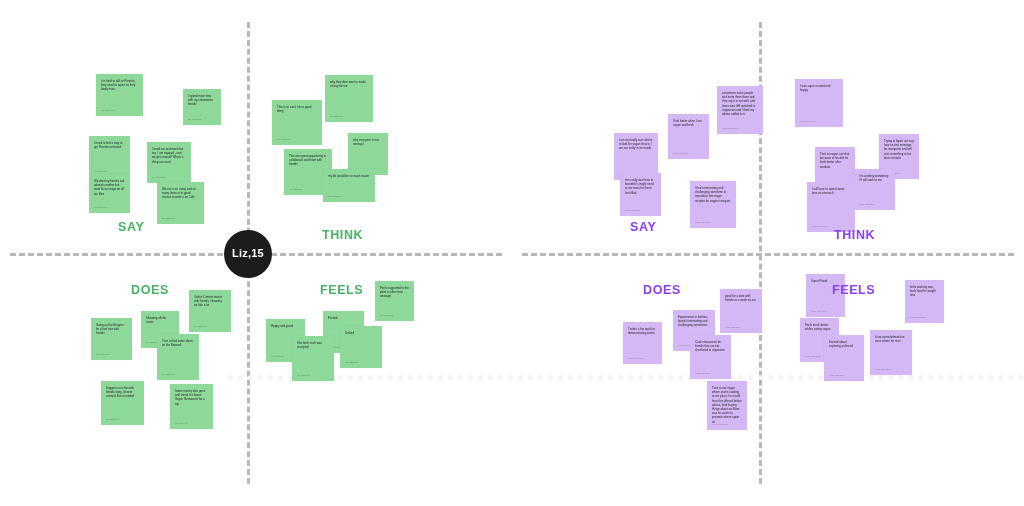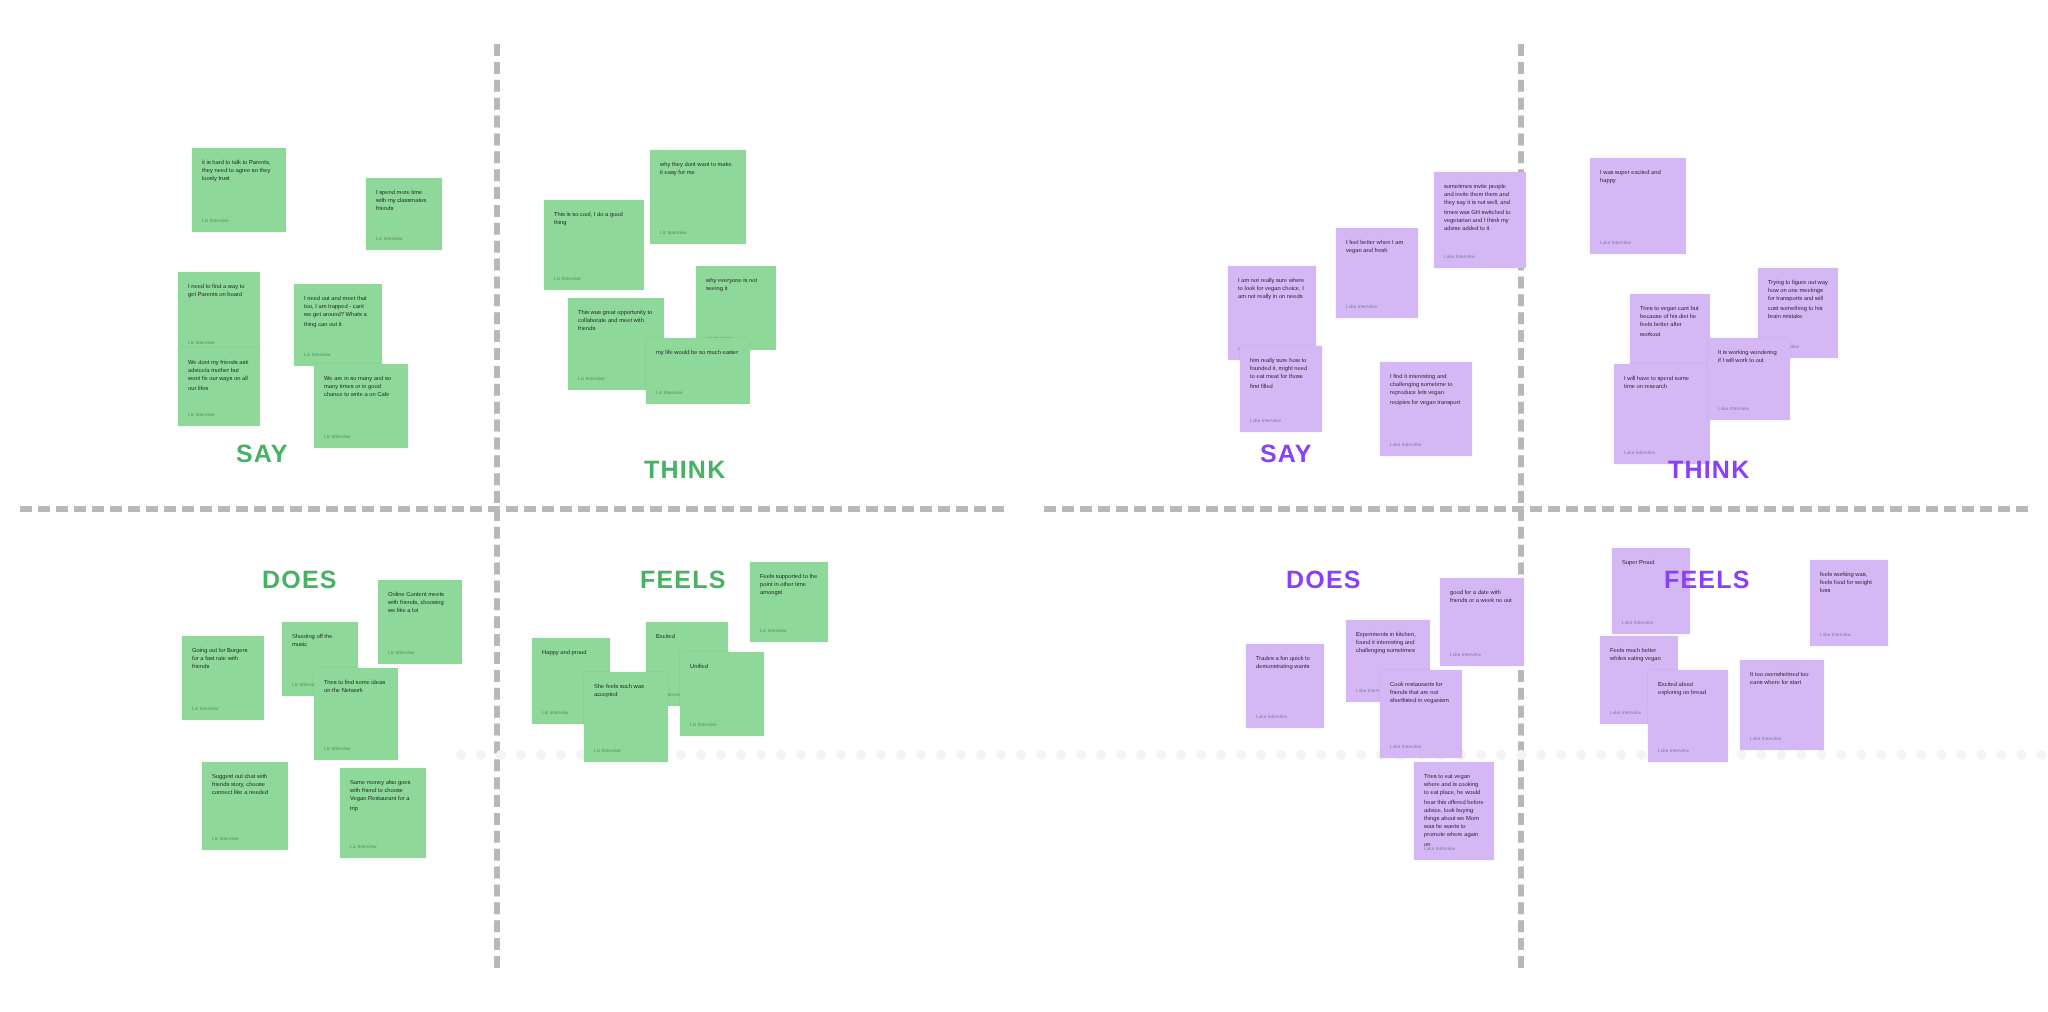--- a/index.html
+++ b/index.html
@@ -96,20 +96,23 @@
 
   <div class="panel green" id="panel-liz">
     <div class="div-v"></div>
     <div class="div-h"></div>
 
     <div class="qtitle t-say">SAY</div>
     <div class="qtitle t-think">THINK</div>
     <div class="qtitle t-does">DOES</div>
     <div class="qtitle t-feels">FEELS</div>
 
+    <div class="persona">
+      <span>Liz,15</span>
+    </div>
   </div>
 
   <div class="panel purple" id="panel-luke">
     <div class="div-v"></div>
     <div class="div-h"></div>
 
     <div class="qtitle t-say">SAY</div>
     <div class="qtitle t-think">THINK</div>
     <div class="qtitle t-does">DOES</div>
     <div class="qtitle t-feels">FEELS</div>

